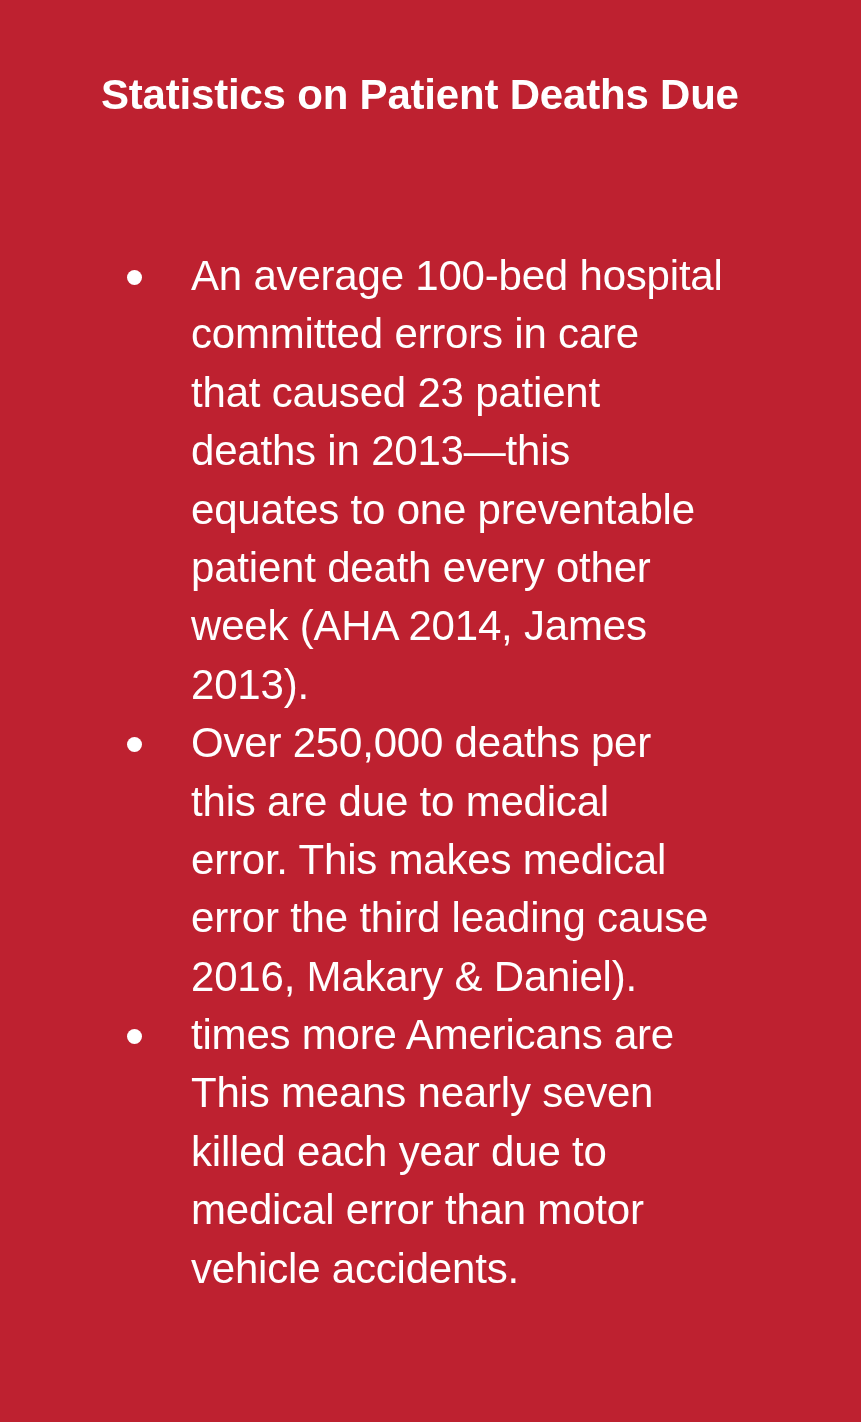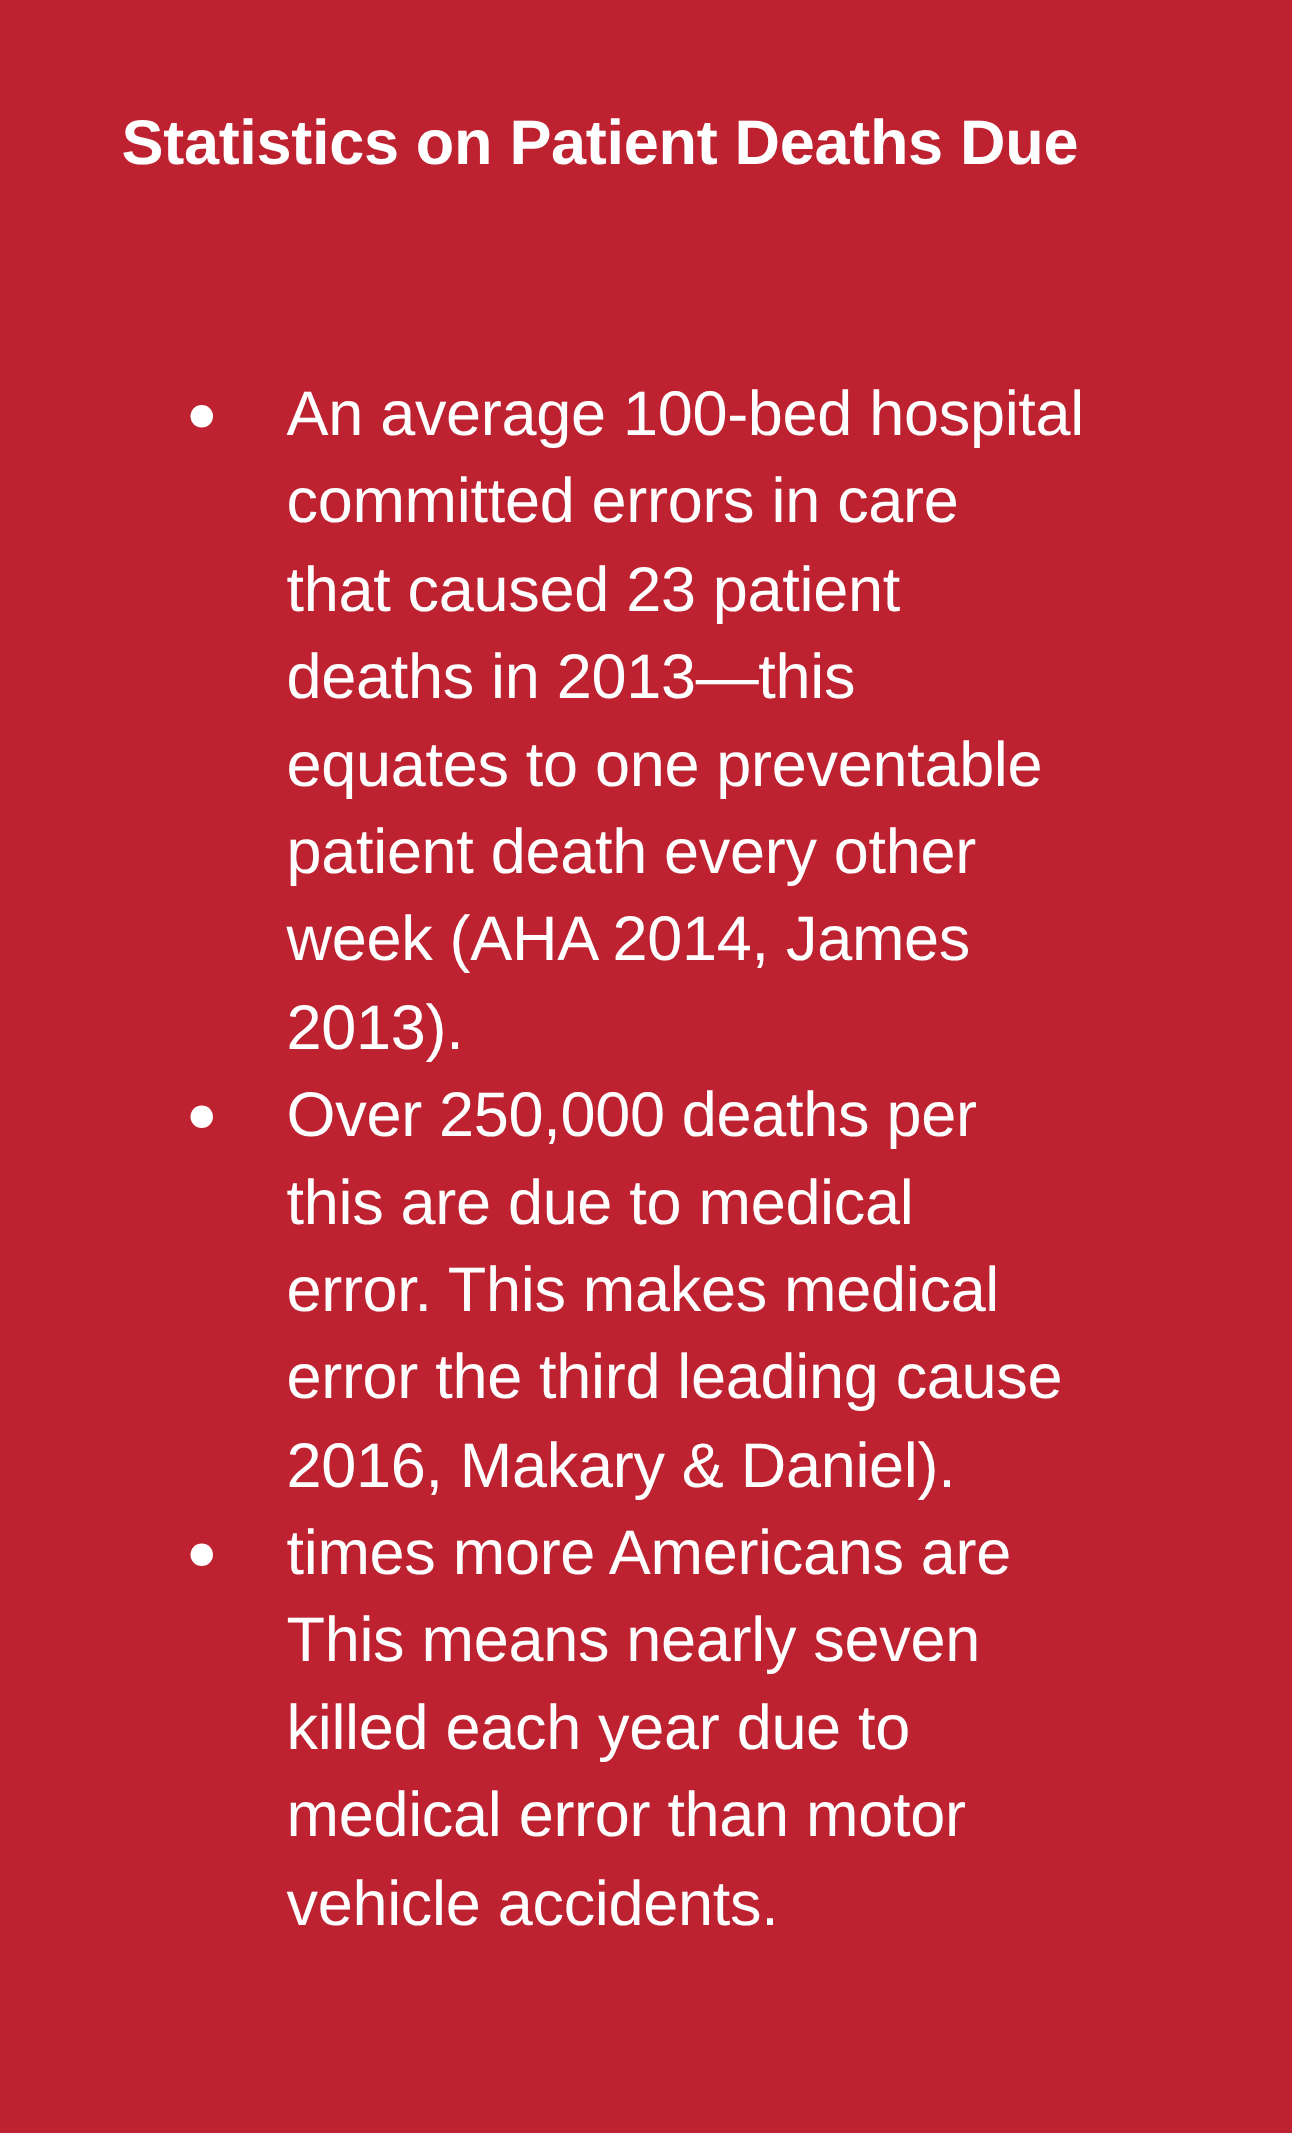--- a/index.html
+++ b/index.html
@@ -23,20 +23,21 @@
     top: 66px;
     margin: 0;
     font-size: 42px;
     font-weight: bold;
     letter-spacing: -0.2px;
     white-space: nowrap;
   }
   .title .line {
     height: 57px;
     line-height: 57px;
+    margin-left: 20px;
   }
   .bullets {
     position: absolute;
     left: 0;
     top: 244px;
     margin: 3px;
     padding: 0;
     list-style: none;
     width: 861px;
   }

